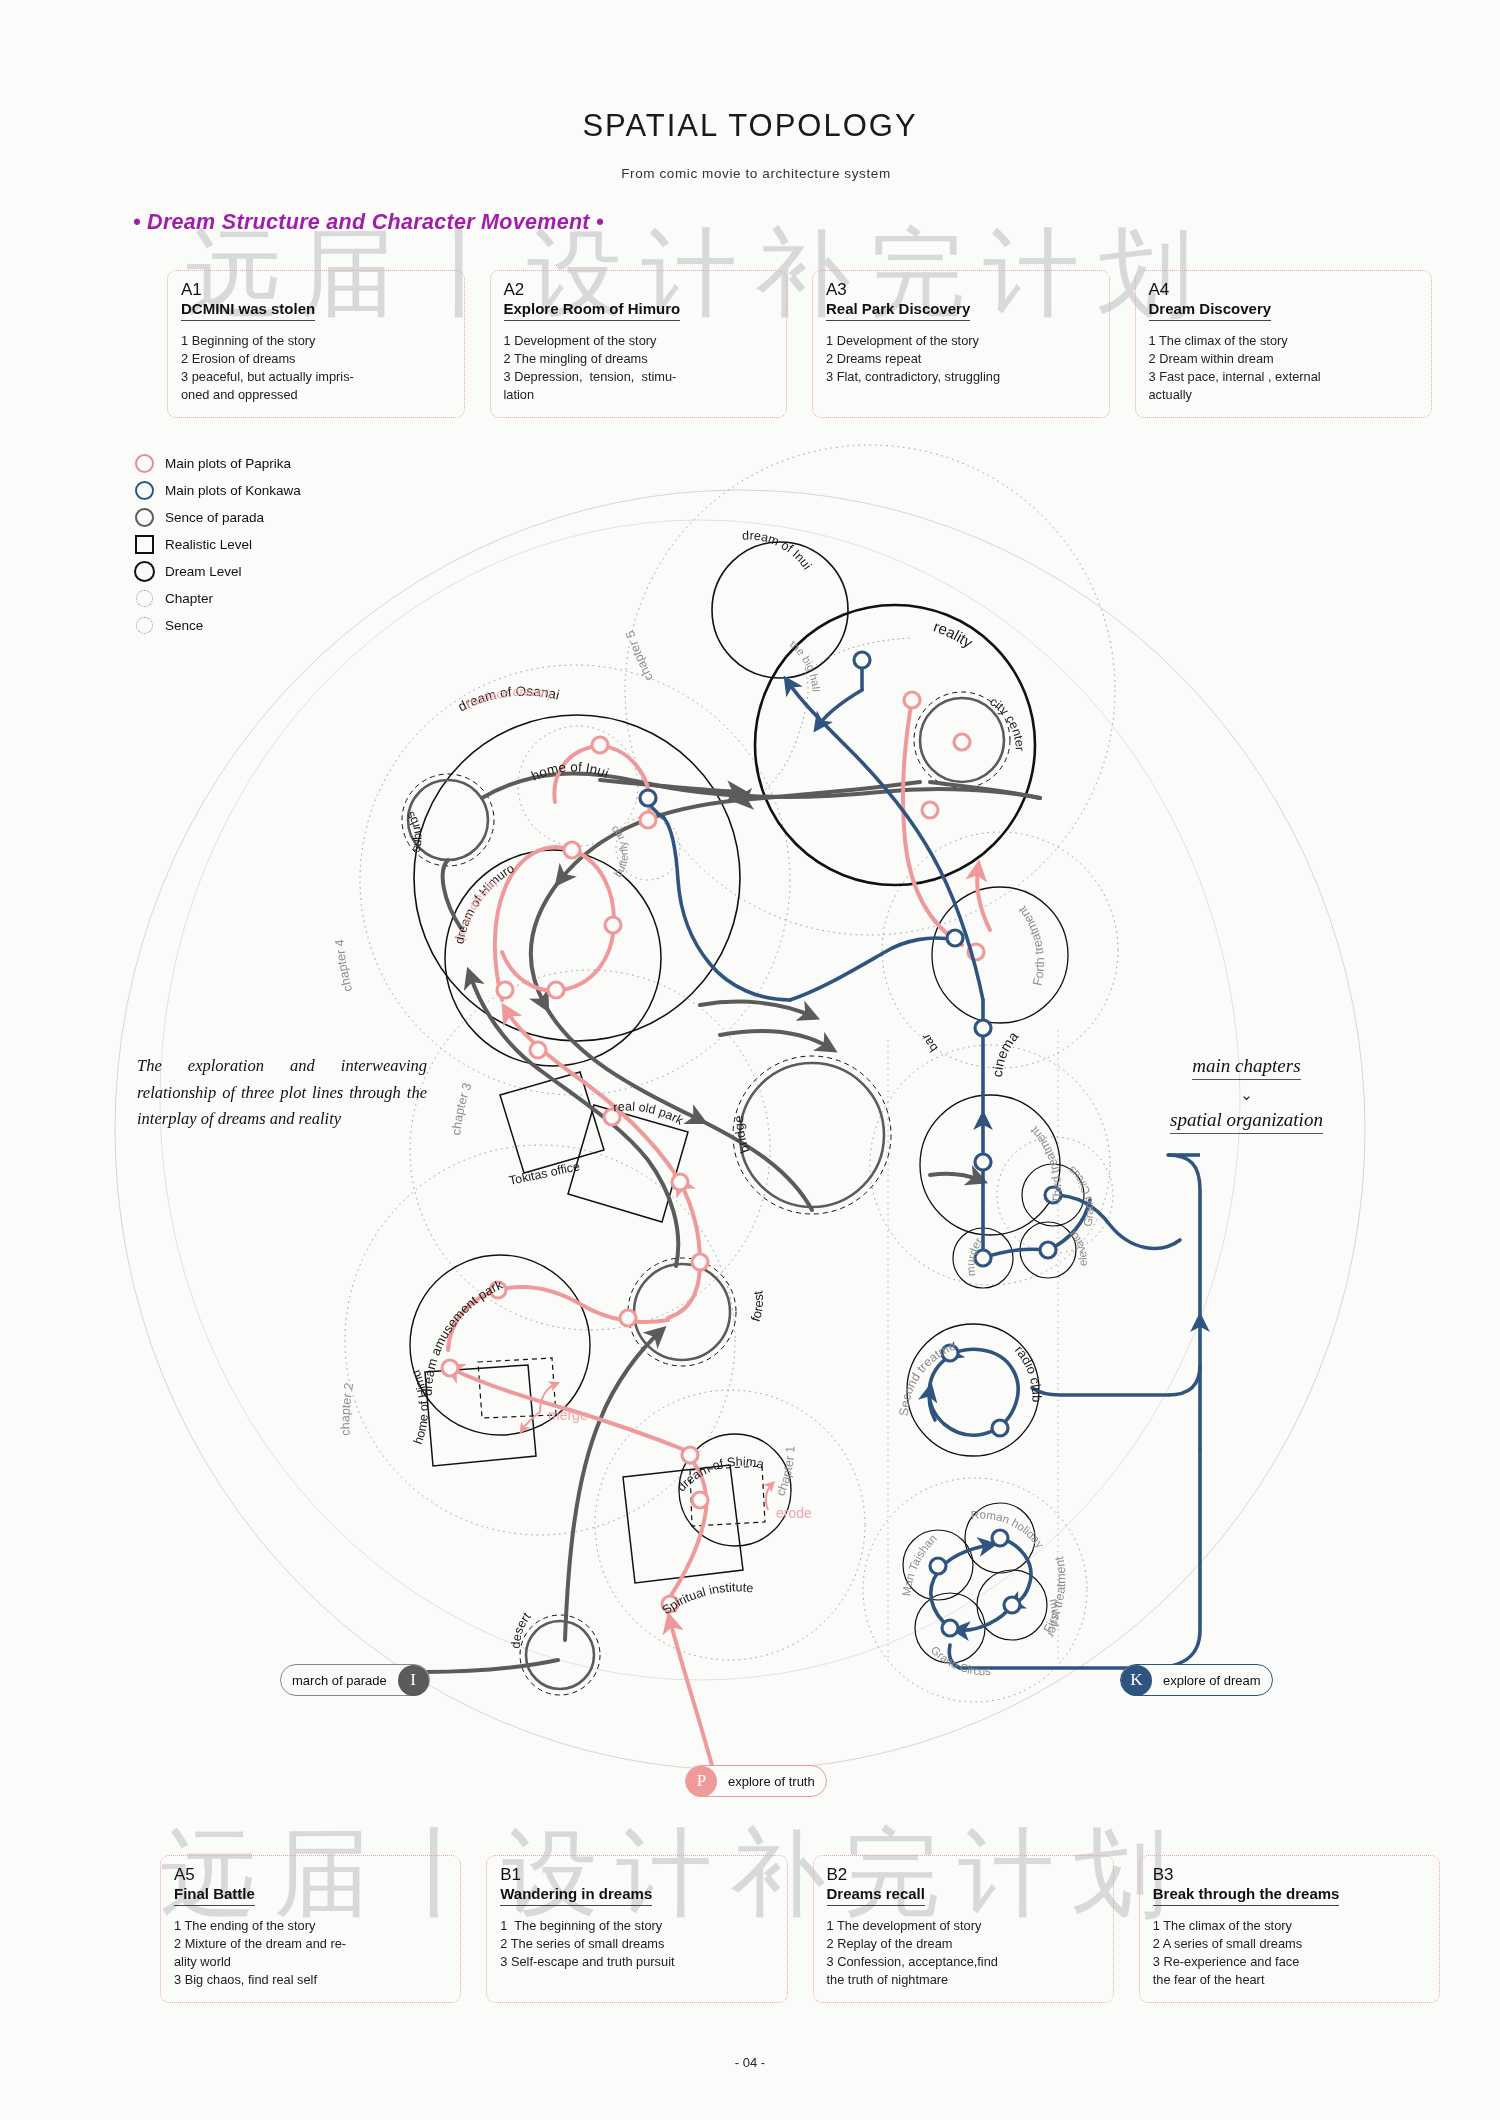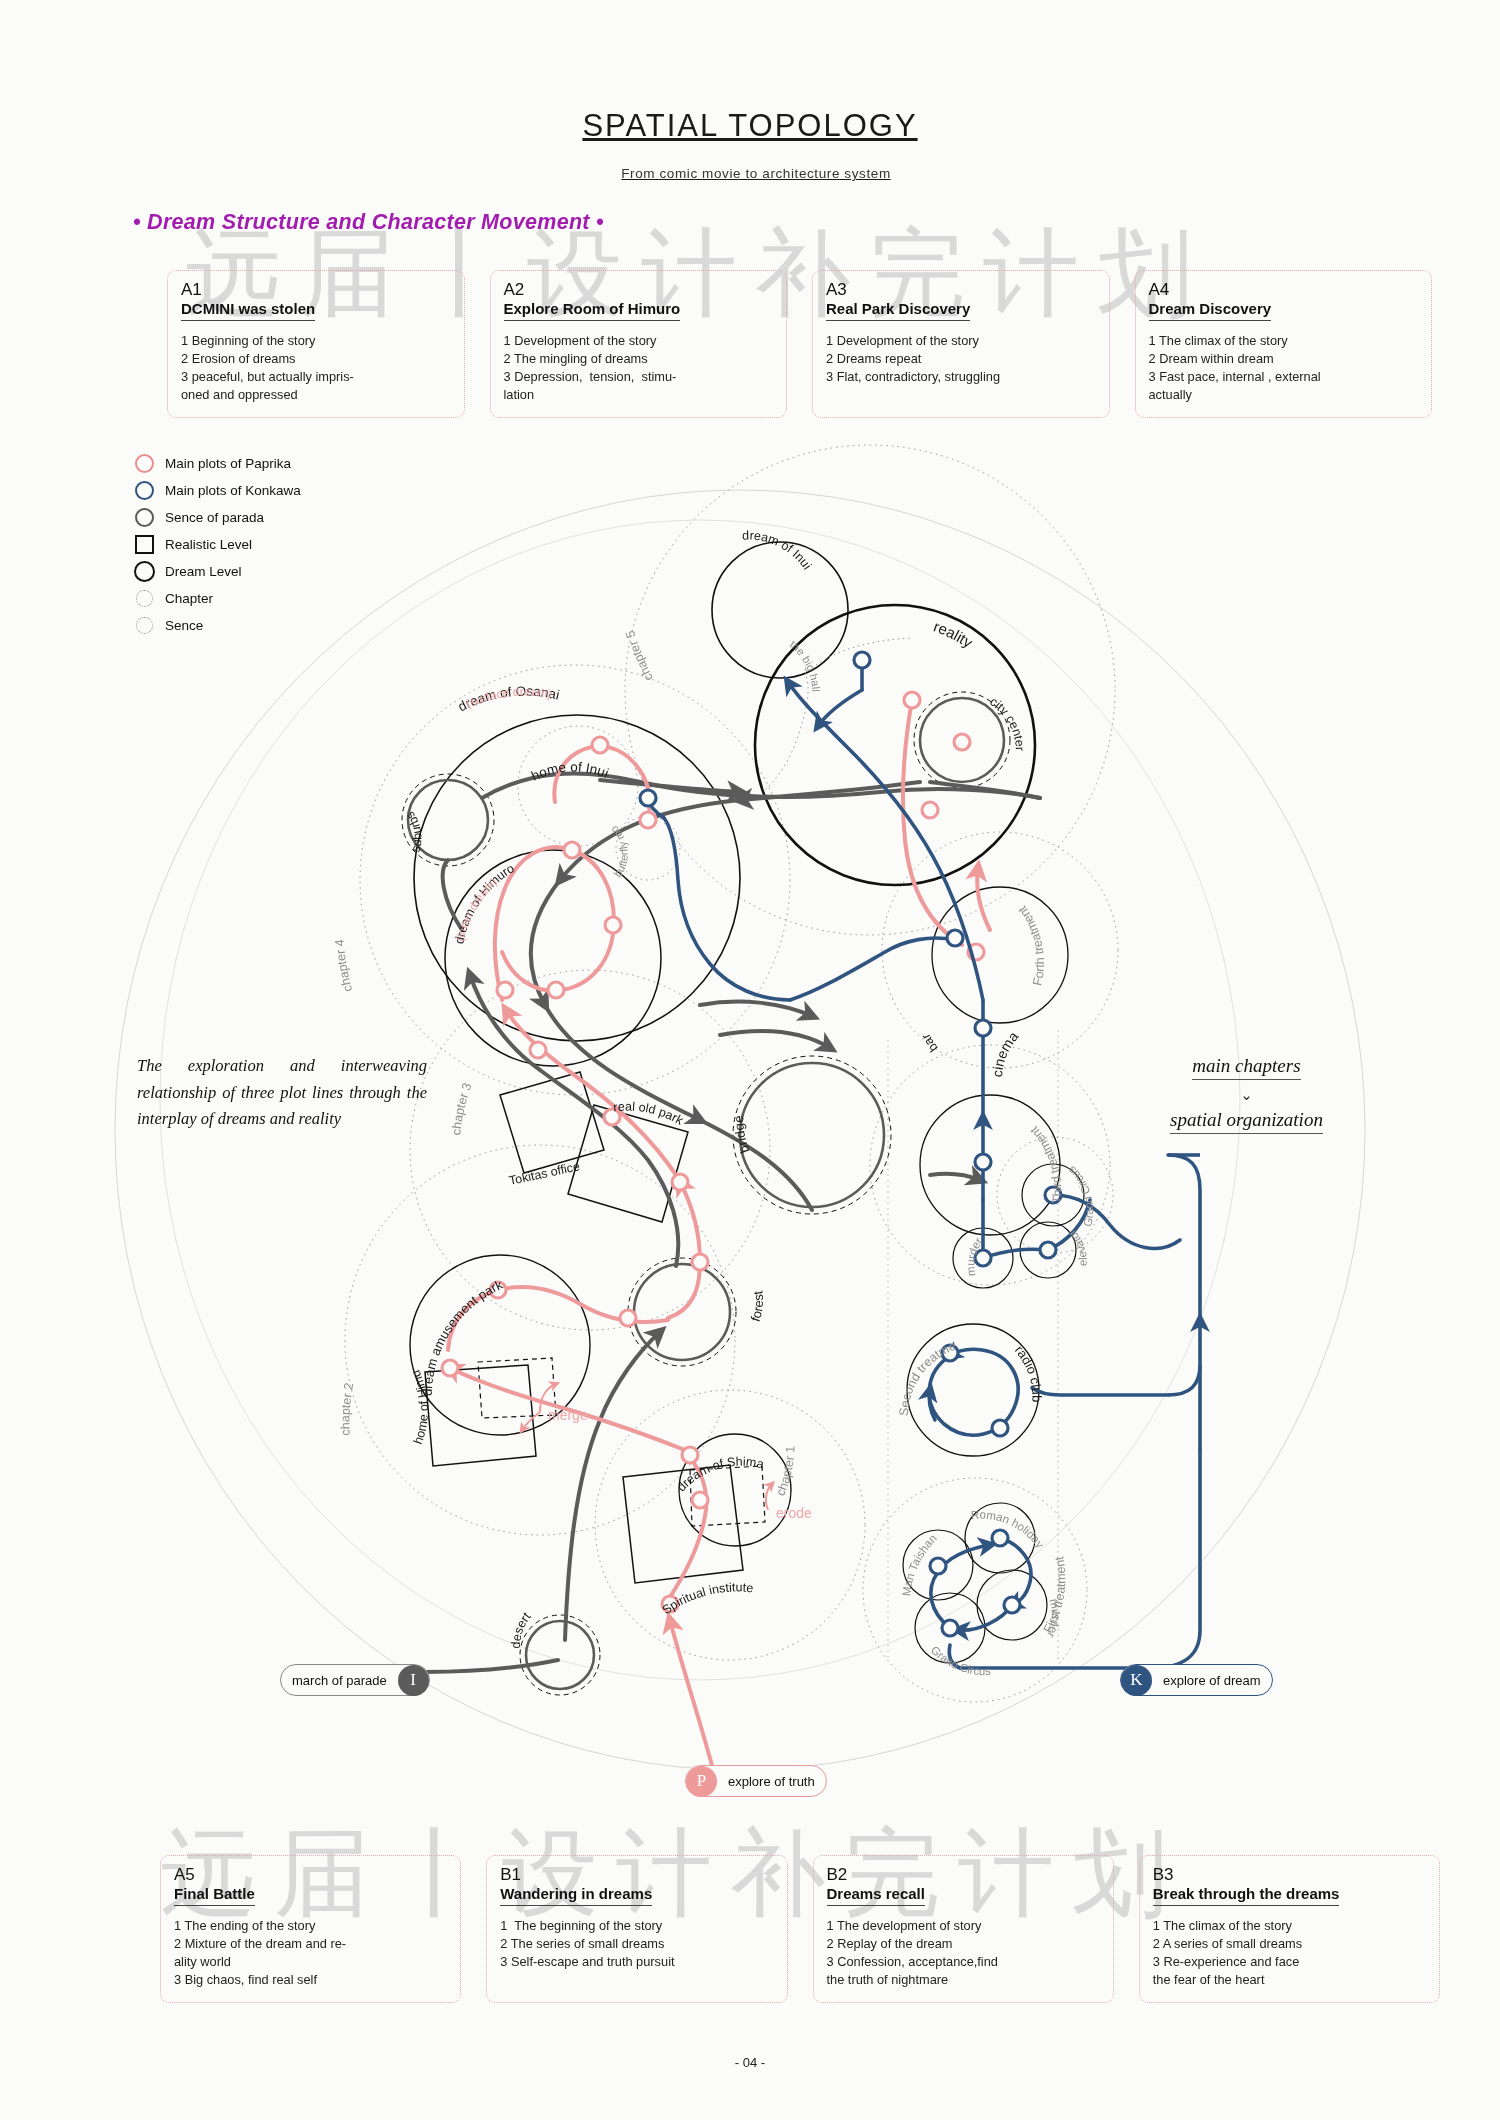--- a/index.html
+++ b/index.html
@@ -22,21 +22,21 @@
     font-size: 96px;
     letter-spacing: 18px;
     white-space: nowrap;
     user-select: none;
     z-index: 0;
   }
   .wm-top { left: 185px; top: 210px; }
   .wm-bot { left: 160px; top: 1810px; }
 
   
-  .header { position: absolute; left: 0; right: 0; top: 108px; text-align: center; z-index: 3; text-decoration: underline; }
+  .header { position: absolute; left: 0; right: 0; top: 108px; text-align: center; z-index: 3; }
   .title { font-size: 31px; letter-spacing: 2.0px; color: #1a1a1a; font-weight: 400; }
   .subtitle { font-size: 13.5px; letter-spacing: 0.6px; color: #333; margin-top: 22px; padding-left: 12px; }
 
   
   .section-head {
     position: absolute; left: 133px; top: 210px; z-index: 3;
     font-size: 21.5px; font-style: italic; font-weight: bold;
     letter-spacing: 0.3px; color: #a21caf;
   }
 

